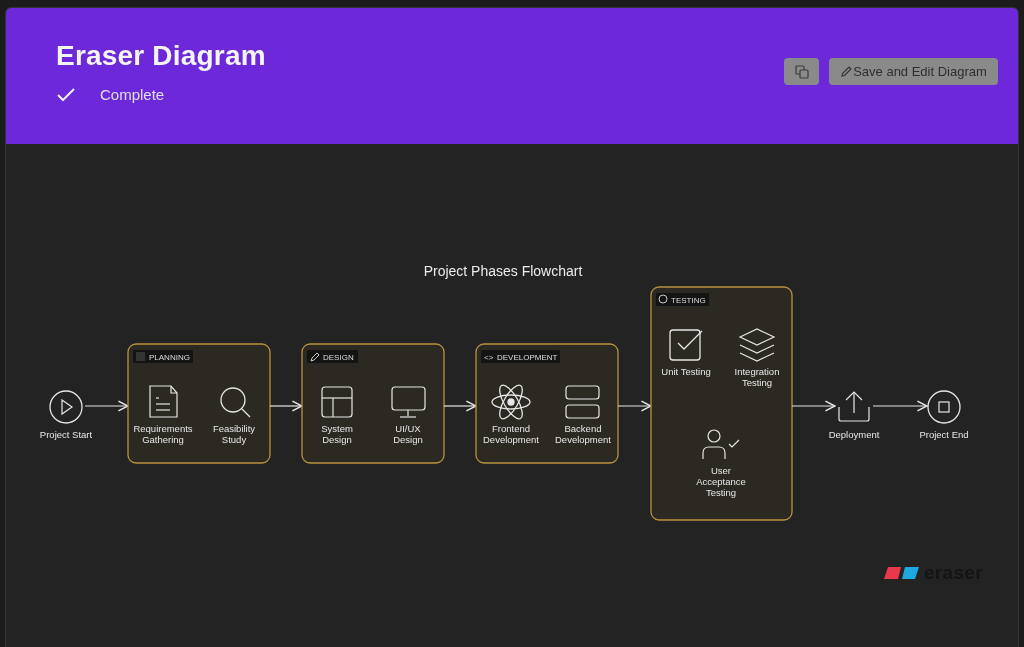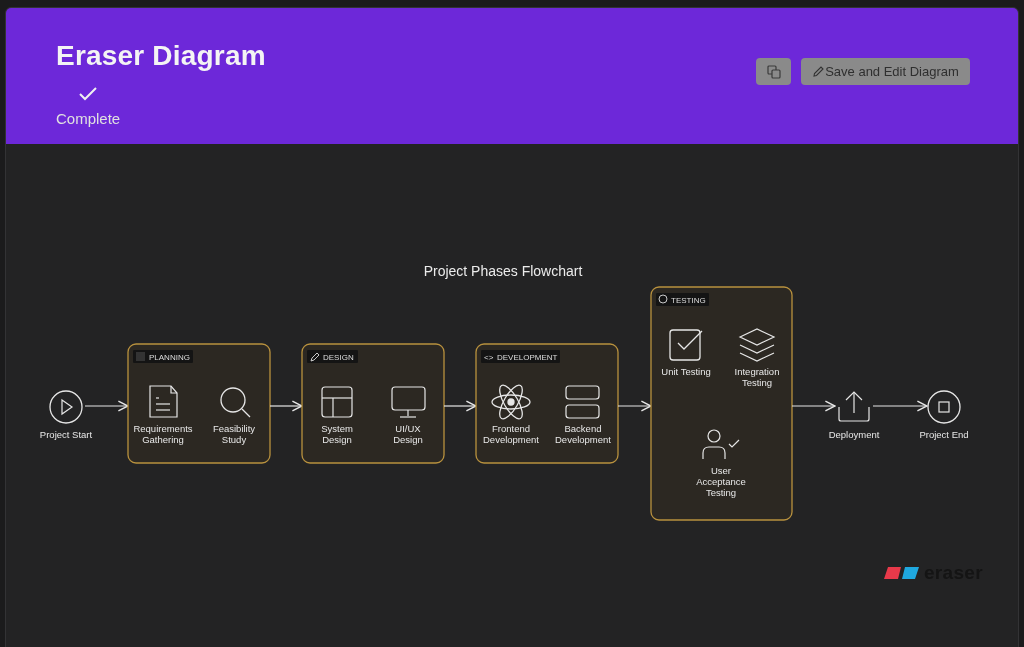--- a/index.html
+++ b/index.html
@@ -1,21 +1,21 @@
 <!DOCTYPE html>
 <html><head>
 <meta charset="utf-8">
 <style>
   html,body{margin:0;padding:0;}
   body{width:1024px;height:647px;background:#1b1b1c;font-family:"Liberation Sans",sans-serif;overflow:hidden;position:relative;}
   .card{position:absolute;left:5px;top:7px;width:1012px;height:650px;background:#242425;border:1px solid #333335;border-radius:6px;overflow:hidden;}
   .header{position:absolute;left:0;top:0;width:100%;height:136px;background:#6d28d9;}
   .title{position:absolute;left:50px;top:32px;font-size:28px;font-weight:bold;color:#f4f4f4;letter-spacing:0.2px;}
-  .status{position:absolute;left:50px;top:78px;display:flex;align-items:center;gap:8px;color:#e0e0e0;font-size:15px;flex-direction:column;}
-  .btn{position:absolute;top:50px;height:27px;background:#8a8a8a;border-radius:4px;color:#2f2f2f;font-size:13px;display:flex;align-items:center;justify-content:center;gap:0;}
+  .status{position:absolute;left:50px;top:78px;display:flex;align-items:center;gap:24px;color:#e0e0e0;font-size:15px;}
+  .btn{position:absolute;top:50px;height:27px;background:#8a8a8a;border-radius:4px;color:#2f2f2f;font-size:13px;display:flex;align-items:center;justify-content:center;gap:0;margin-left:28px;}
   .copy-btn{left:750px;width:35px;}
   .save-btn{left:795px;width:169px;}
   .canvas{position:absolute;left:0;top:136px;width:100%;height:520px;background:#232324;}
   svg text{font-family:"Liberation Sans",sans-serif;}
   .logo{position:absolute;left:884px;top:562px;display:flex;align-items:center;gap:4px;}
   .logo-text{font-size:19px;font-weight:bold;color:#141414;letter-spacing:0.3px;}
 </style>
 </head>
 <body>
 

